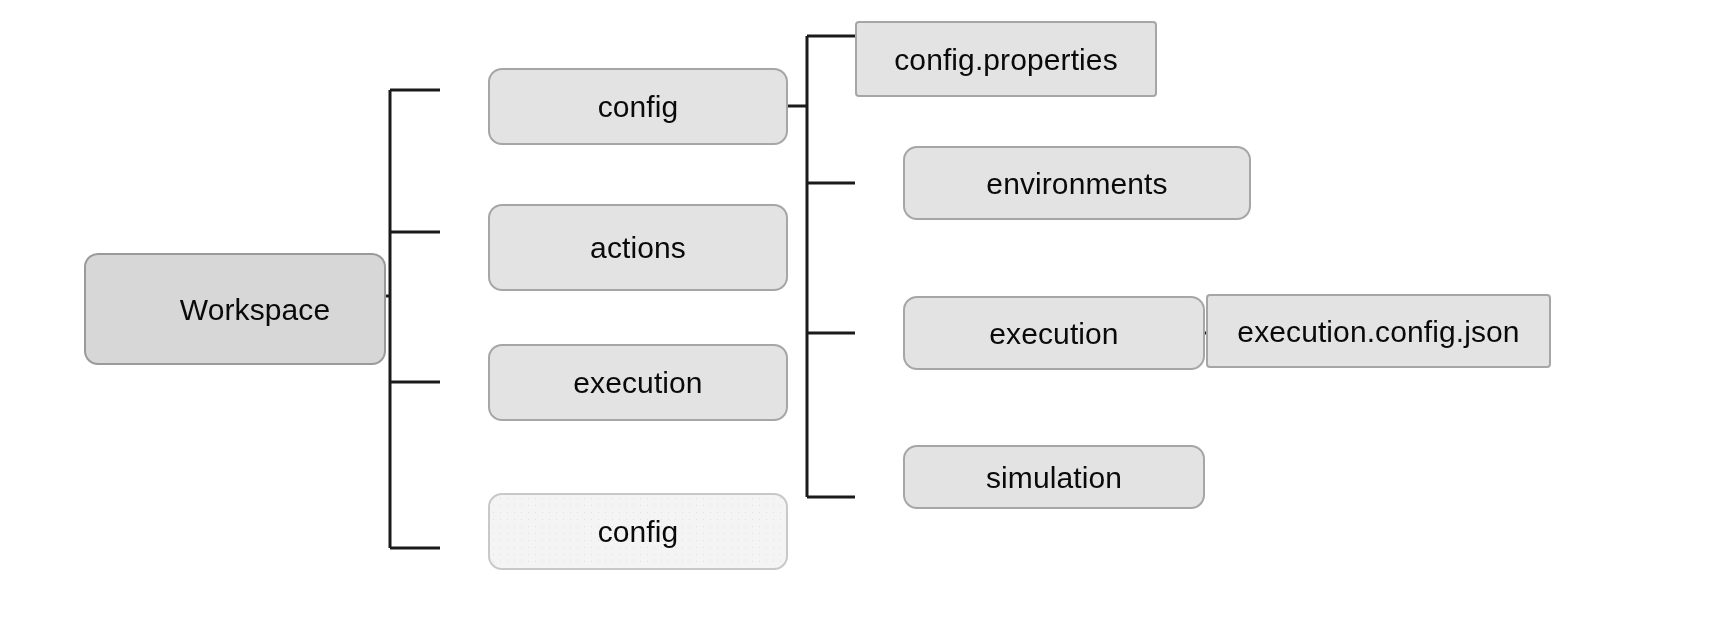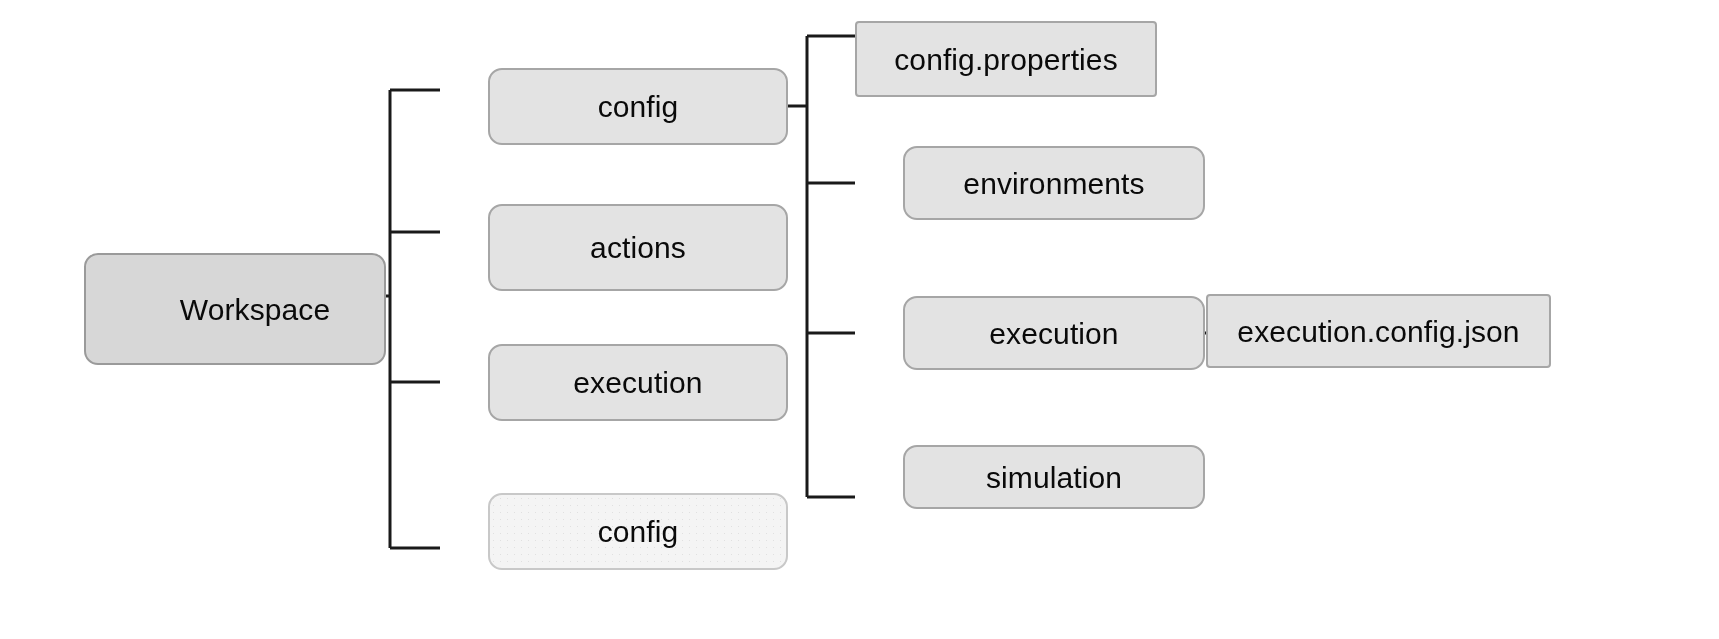--- a/index.html
+++ b/index.html
@@ -111,21 +111,21 @@
   </div>
 
   <div class="node rounded muted" style="left:440px; top:493px; width:300px; height:77px;">
     <span class="node-label">config</span>
   </div>
 
   <div class="node square" style="left:855px; top:21px; width:302px; height:76px;">
     <span class="node-label">config.properties</span>
   </div>
 
-  <div class="node rounded" style="left:855px; top:146px; width:302px; height:74px;">
+  <div class="node rounded" style="left:855px; top:146px; width:348px; height:74px;">
     <span class="node-label">environments</span>
   </div>
 
   <div class="node rounded" style="left:855px; top:296px; width:302px; height:74px;">
     <span class="node-label">execution</span>
   </div>
 
   <div class="node rounded" style="left:855px; top:445px; width:302px; height:64px;">
     <span class="node-label">simulation</span>
   </div>

